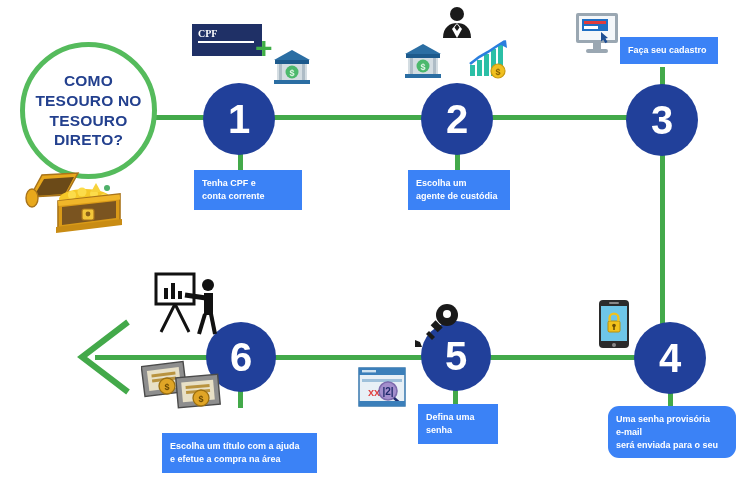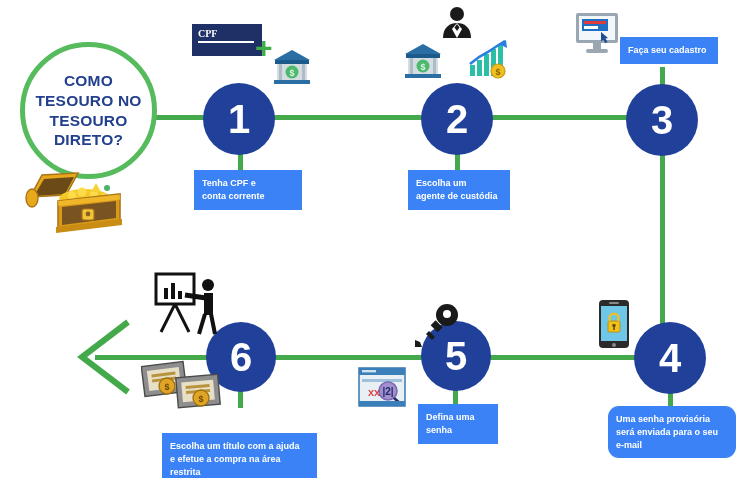--- a/index.html
+++ b/index.html
@@ -238,22 +238,22 @@
       <path d="M11.6 22 v-3 a4.4 4.4 0 0 1 8.8 0 v3" fill="none" stroke="#f2c21c" stroke-width="2.4"></path>
       <circle cx="16" cy="26.5" r="1.8" fill="#6b4f06"></circle>
       <rect x="15.2" y="27" width="1.6" height="4" fill="#6b4f06"></rect>
     </svg>
   </div>
   <div class="step-circle" style="left:634px; top:322px; width:72px; height:72px; font-size:40px;">
     <span>4</span>
   </div>
   <div class="caption center" style="left:608px; top:406px; width:128px;border-radius:11px;">
     <div>Uma senha provisória</div>
+    <div>e-mail</div>
     <div>será enviada para o seu</div>
-    <div>e-mail</div>
   </div>
 
   <div class="icon" style="left:412px; top:302px; width:52px; height:50px; z-index:9;">
     <svg width="52" height="50" viewBox="0 0 52 50">
       <circle cx="35" cy="13" r="11" fill="#1a1a1a"></circle>
       <circle cx="35" cy="12" r="4" fill="#ffffff"></circle>
       <path d="M28 20 L8 40 L3 38 L3 45 L10 45 L8 40 Z" fill="#1a1a1a"></path>
       <rect x="20" y="21" width="10" height="7" transform="rotate(45 25 24)" fill="#1a1a1a"></rect>
       <path d="M14 32 l6 6 l3 -3 l-6 -6 z" fill="#1a1a1a"></path>
     </svg>
@@ -313,16 +313,15 @@
       <circle cx="26" cy="26" r="8" fill="#e0a526" stroke="#9b6f10" stroke-width="1.3"></circle>
       <text x="26" y="30" font-size="9" font-weight="bold" fill="#6b4a05" text-anchor="middle" font-family="'Liberation Sans', sans-serif">$</text>
     </svg>
   </div>
   <div class="step-circle" style="left:206px; top:322px; width:70px; height:70px; font-size:40px;">
     <span>6</span>
   </div>
   <div class="caption center" style="left:162px; top:408px; width:155px;margin-top:25px;">
     <div>Escolha um título com a ajuda</div>
     <div>e efetue a compra na área</div>
-    <div>restrita</div>
   </div>
 
 </div>
 
 </body></html>

